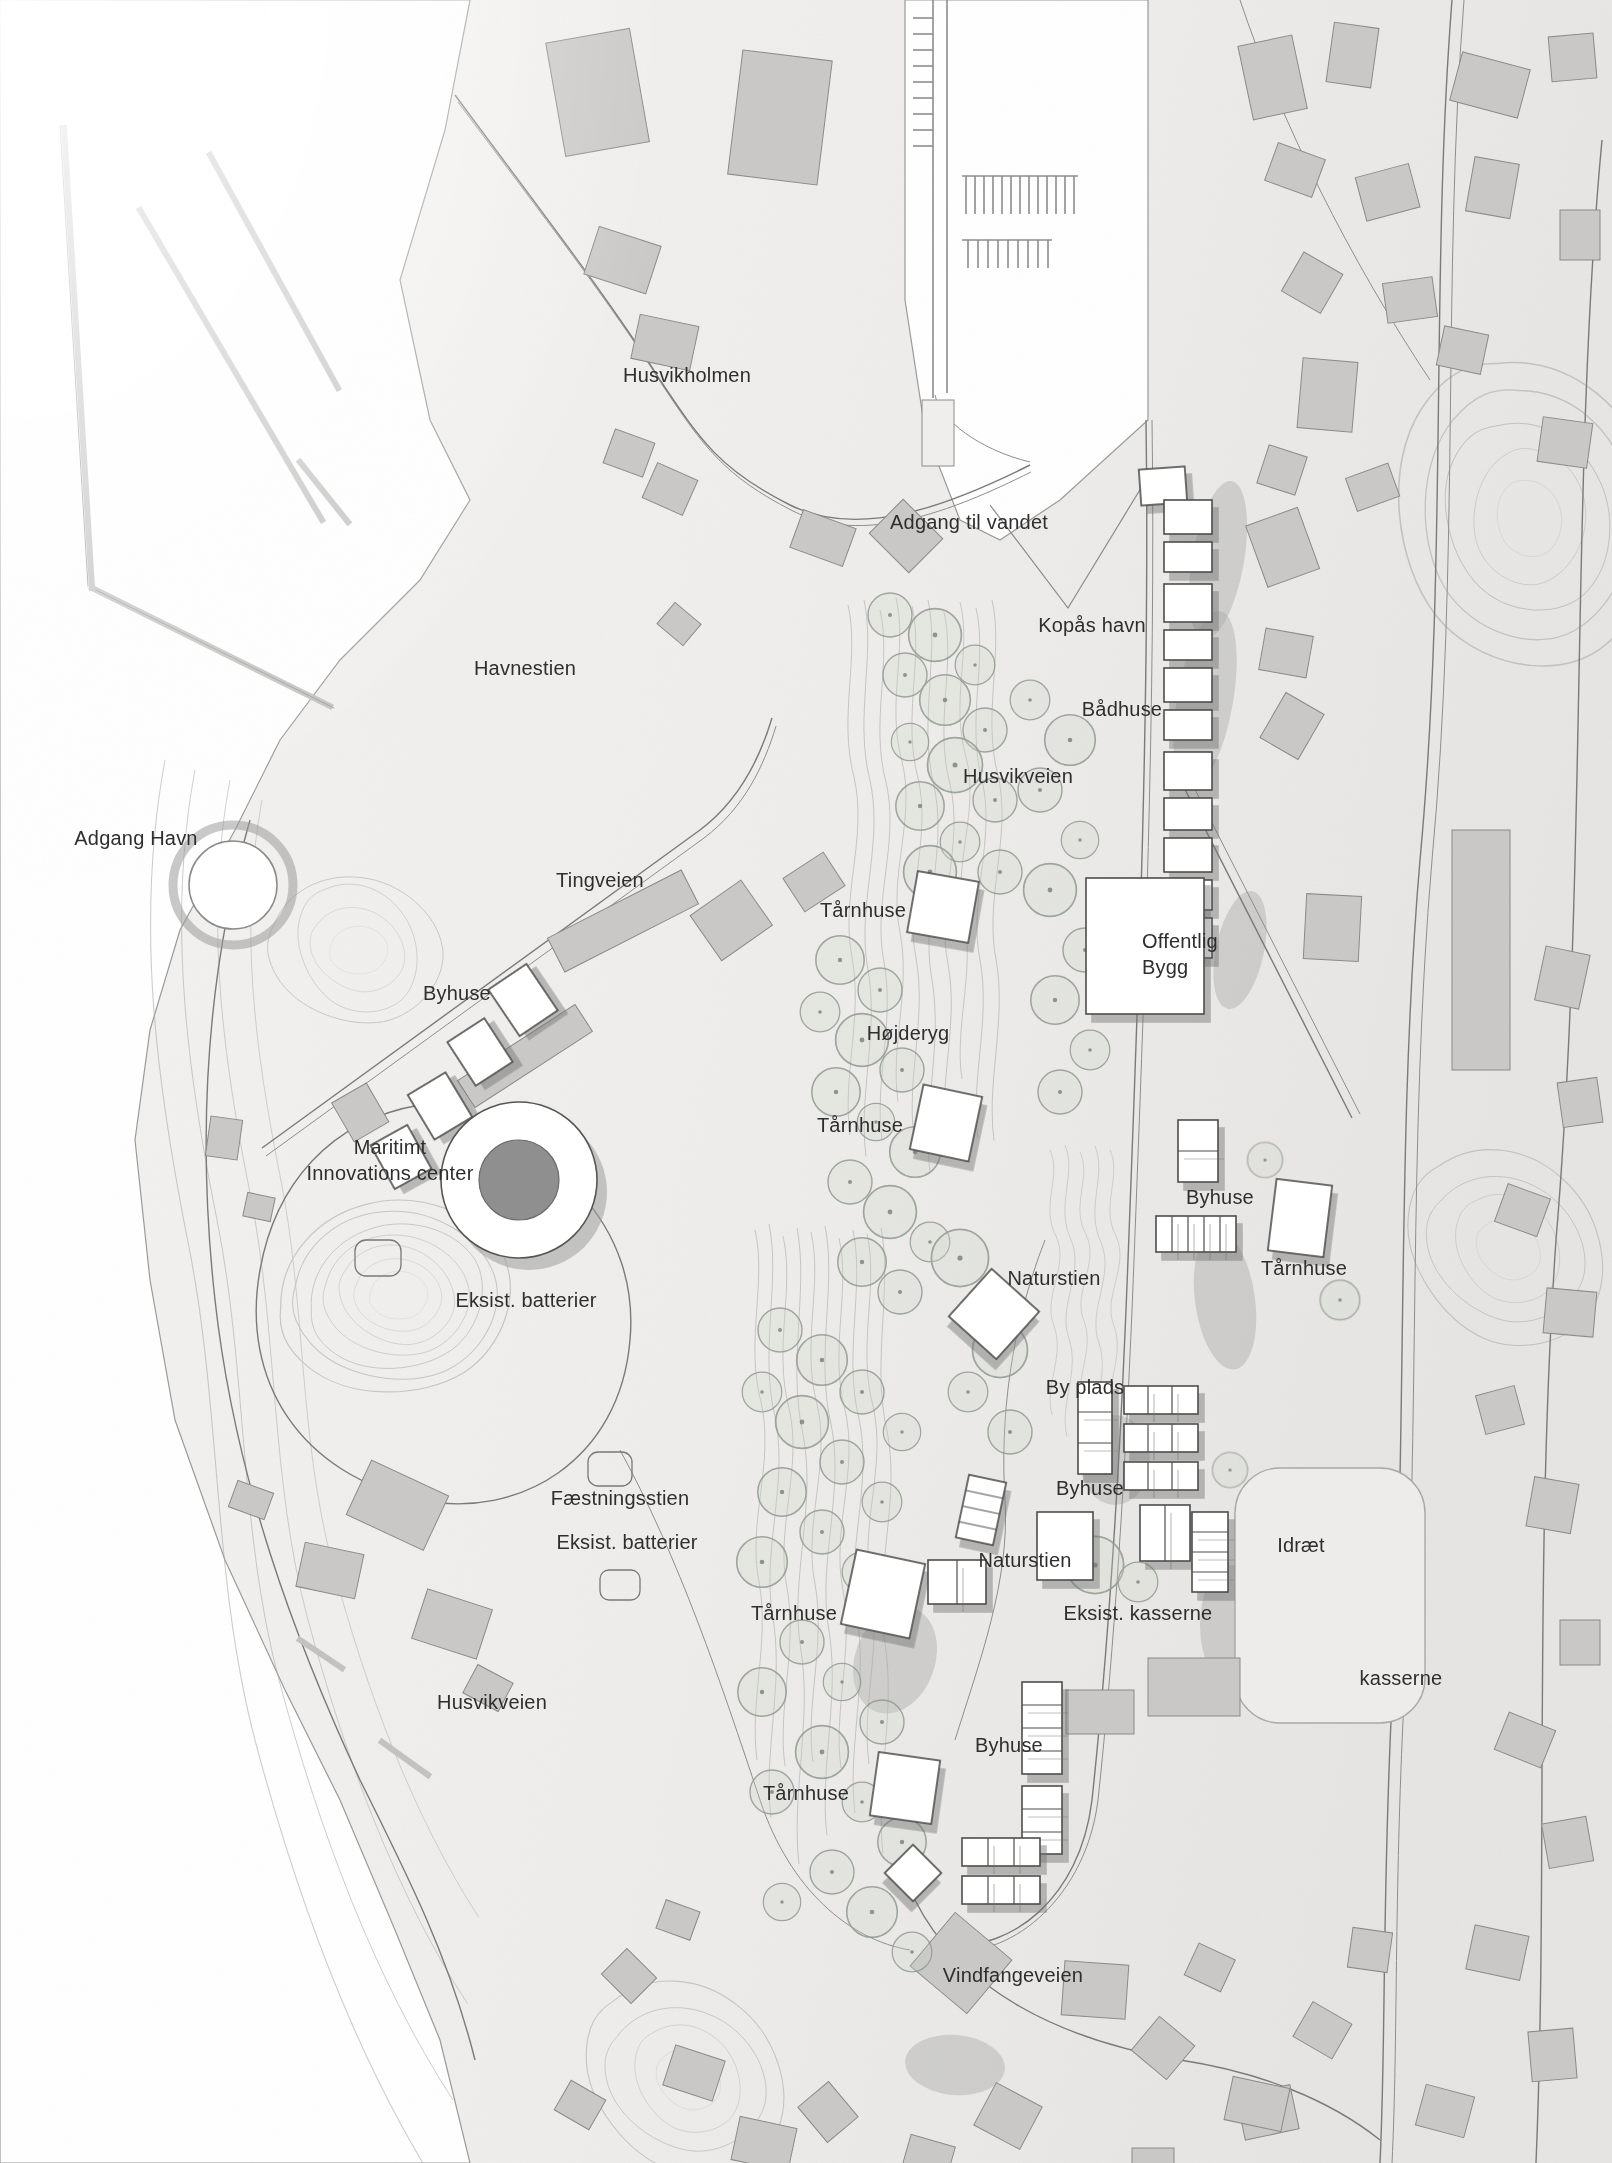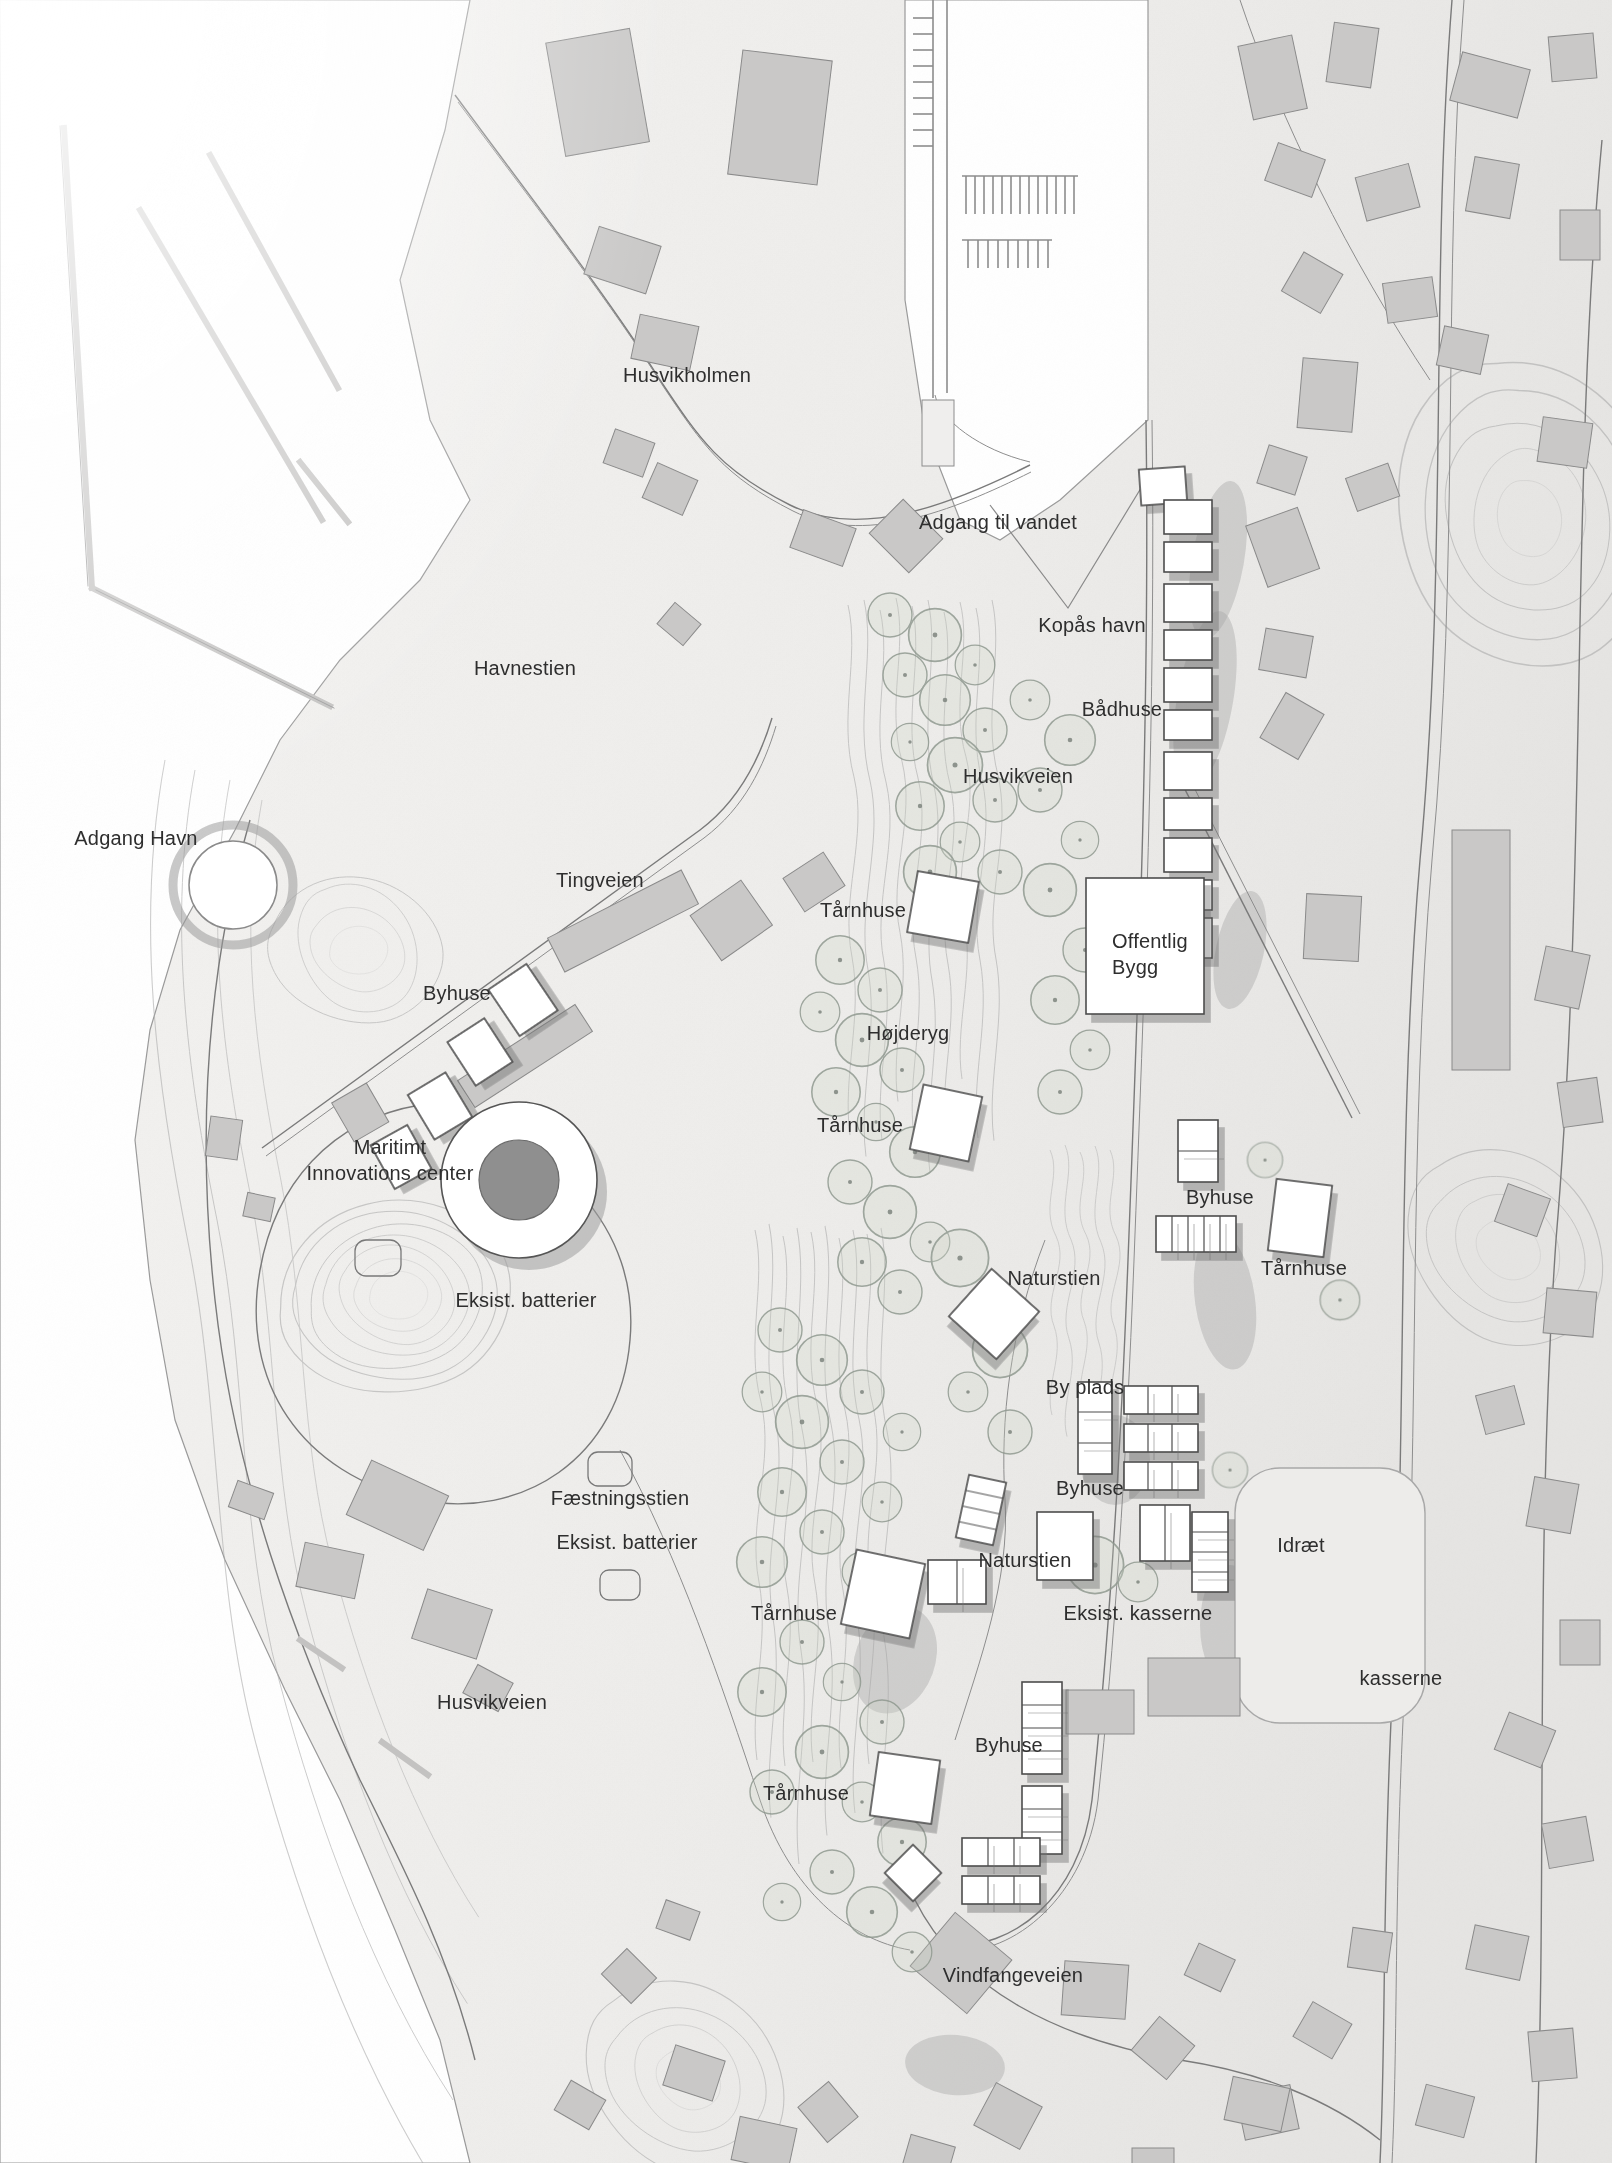--- a/index.html
+++ b/index.html
@@ -7,21 +7,21 @@
     position:relative;width:1612px;height:2163px;overflow:hidden;
     background:linear-gradient(118deg,#ffffff 0%,#f6f5f4 30%,#efeeec 60%,#e7e6e5 100%);
     font-family:"Liberation Sans",sans-serif;
   }
   .stage svg{position:absolute;left:0;top:0;}
   .map-label{
     position:absolute;transform:translate(-50%,-50%);
     font-size:20px;color:#2e2e2e;letter-spacing:.2px;
     white-space:pre-line;text-align:center;line-height:1.3;pointer-events:none;
   }
-  .map-label.tl{transform:none;text-align:left;}
+  .map-label.tl{transform:none;text-align:left;margin-left:30px;}
   .fade{position:absolute;left:0;top:0;width:700px;height:900px;
     background:radial-gradient(ellipse at 0% 0%,rgba(255,255,255,.95) 0%,rgba(255,255,255,0) 70%);
     pointer-events:none;}
   g.prop > *{filter:drop-shadow(6px 8px 0 rgba(115,115,115,.45));}
   g.prop rect, g.prop circle{fill:#ffffff;stroke:#4d4d4d;stroke-width:1.6;}
   g.prop line{stroke:#4d4d4d;stroke-width:1.2;}
   g.exist rect{fill:#c9c8c7;stroke:#8a8a8a;stroke-width:1;}
   g.contour use, g.contour path{stroke:#ababab;fill:none;stroke-width:1;}
   g.roads path{stroke:#7a7a7a;fill:none;stroke-width:1.4;}
   g.roads path.thin{stroke-width:1;stroke:#8d8d8d;}
@@ -446,21 +446,21 @@
   <g>
     <circle cx="529" cy="1192" r="78" fill="#9e9e9e" opacity="0.55"></circle>
     <circle cx="519" cy="1180" r="78" fill="#ffffff" stroke="#555555" stroke-width="1.6"></circle>
     <circle cx="519" cy="1180" r="40" fill="#8f8f8f" stroke="#6a6a6a" stroke-width="1.2"></circle>
   </g>
 </svg>
 
 <div class="fade"></div>
 
 <div class="map-label" style="left:687px;top:375px">Husvikholmen</div>
-<div class="map-label" style="left:998px;top:522px">Adgang til vandet</div>
+<div class="map-label" style="left:969px;top:522px">Adgang til vandet</div>
 <div class="map-label" style="left:1092px;top:625px">Kopås havn</div>
 <div class="map-label" style="left:1122px;top:709px">Bådhuse</div>
 <div class="map-label" style="left:1018px;top:776px">Husvikveien</div>
 <div class="map-label" style="left:525px;top:668px">Havnestien</div>
 <div class="map-label" style="left:136px;top:838px">Adgang Havn</div>
 <div class="map-label" style="left:600px;top:880px">Tingveien</div>
 <div class="map-label" style="left:863px;top:910px">Tårnhuse</div>
 <div class="map-label tl" style="left:1112px;top:928px">Offentlig
 Bygg</div>
 <div class="map-label" style="left:457px;top:993px">Byhuse</div>

